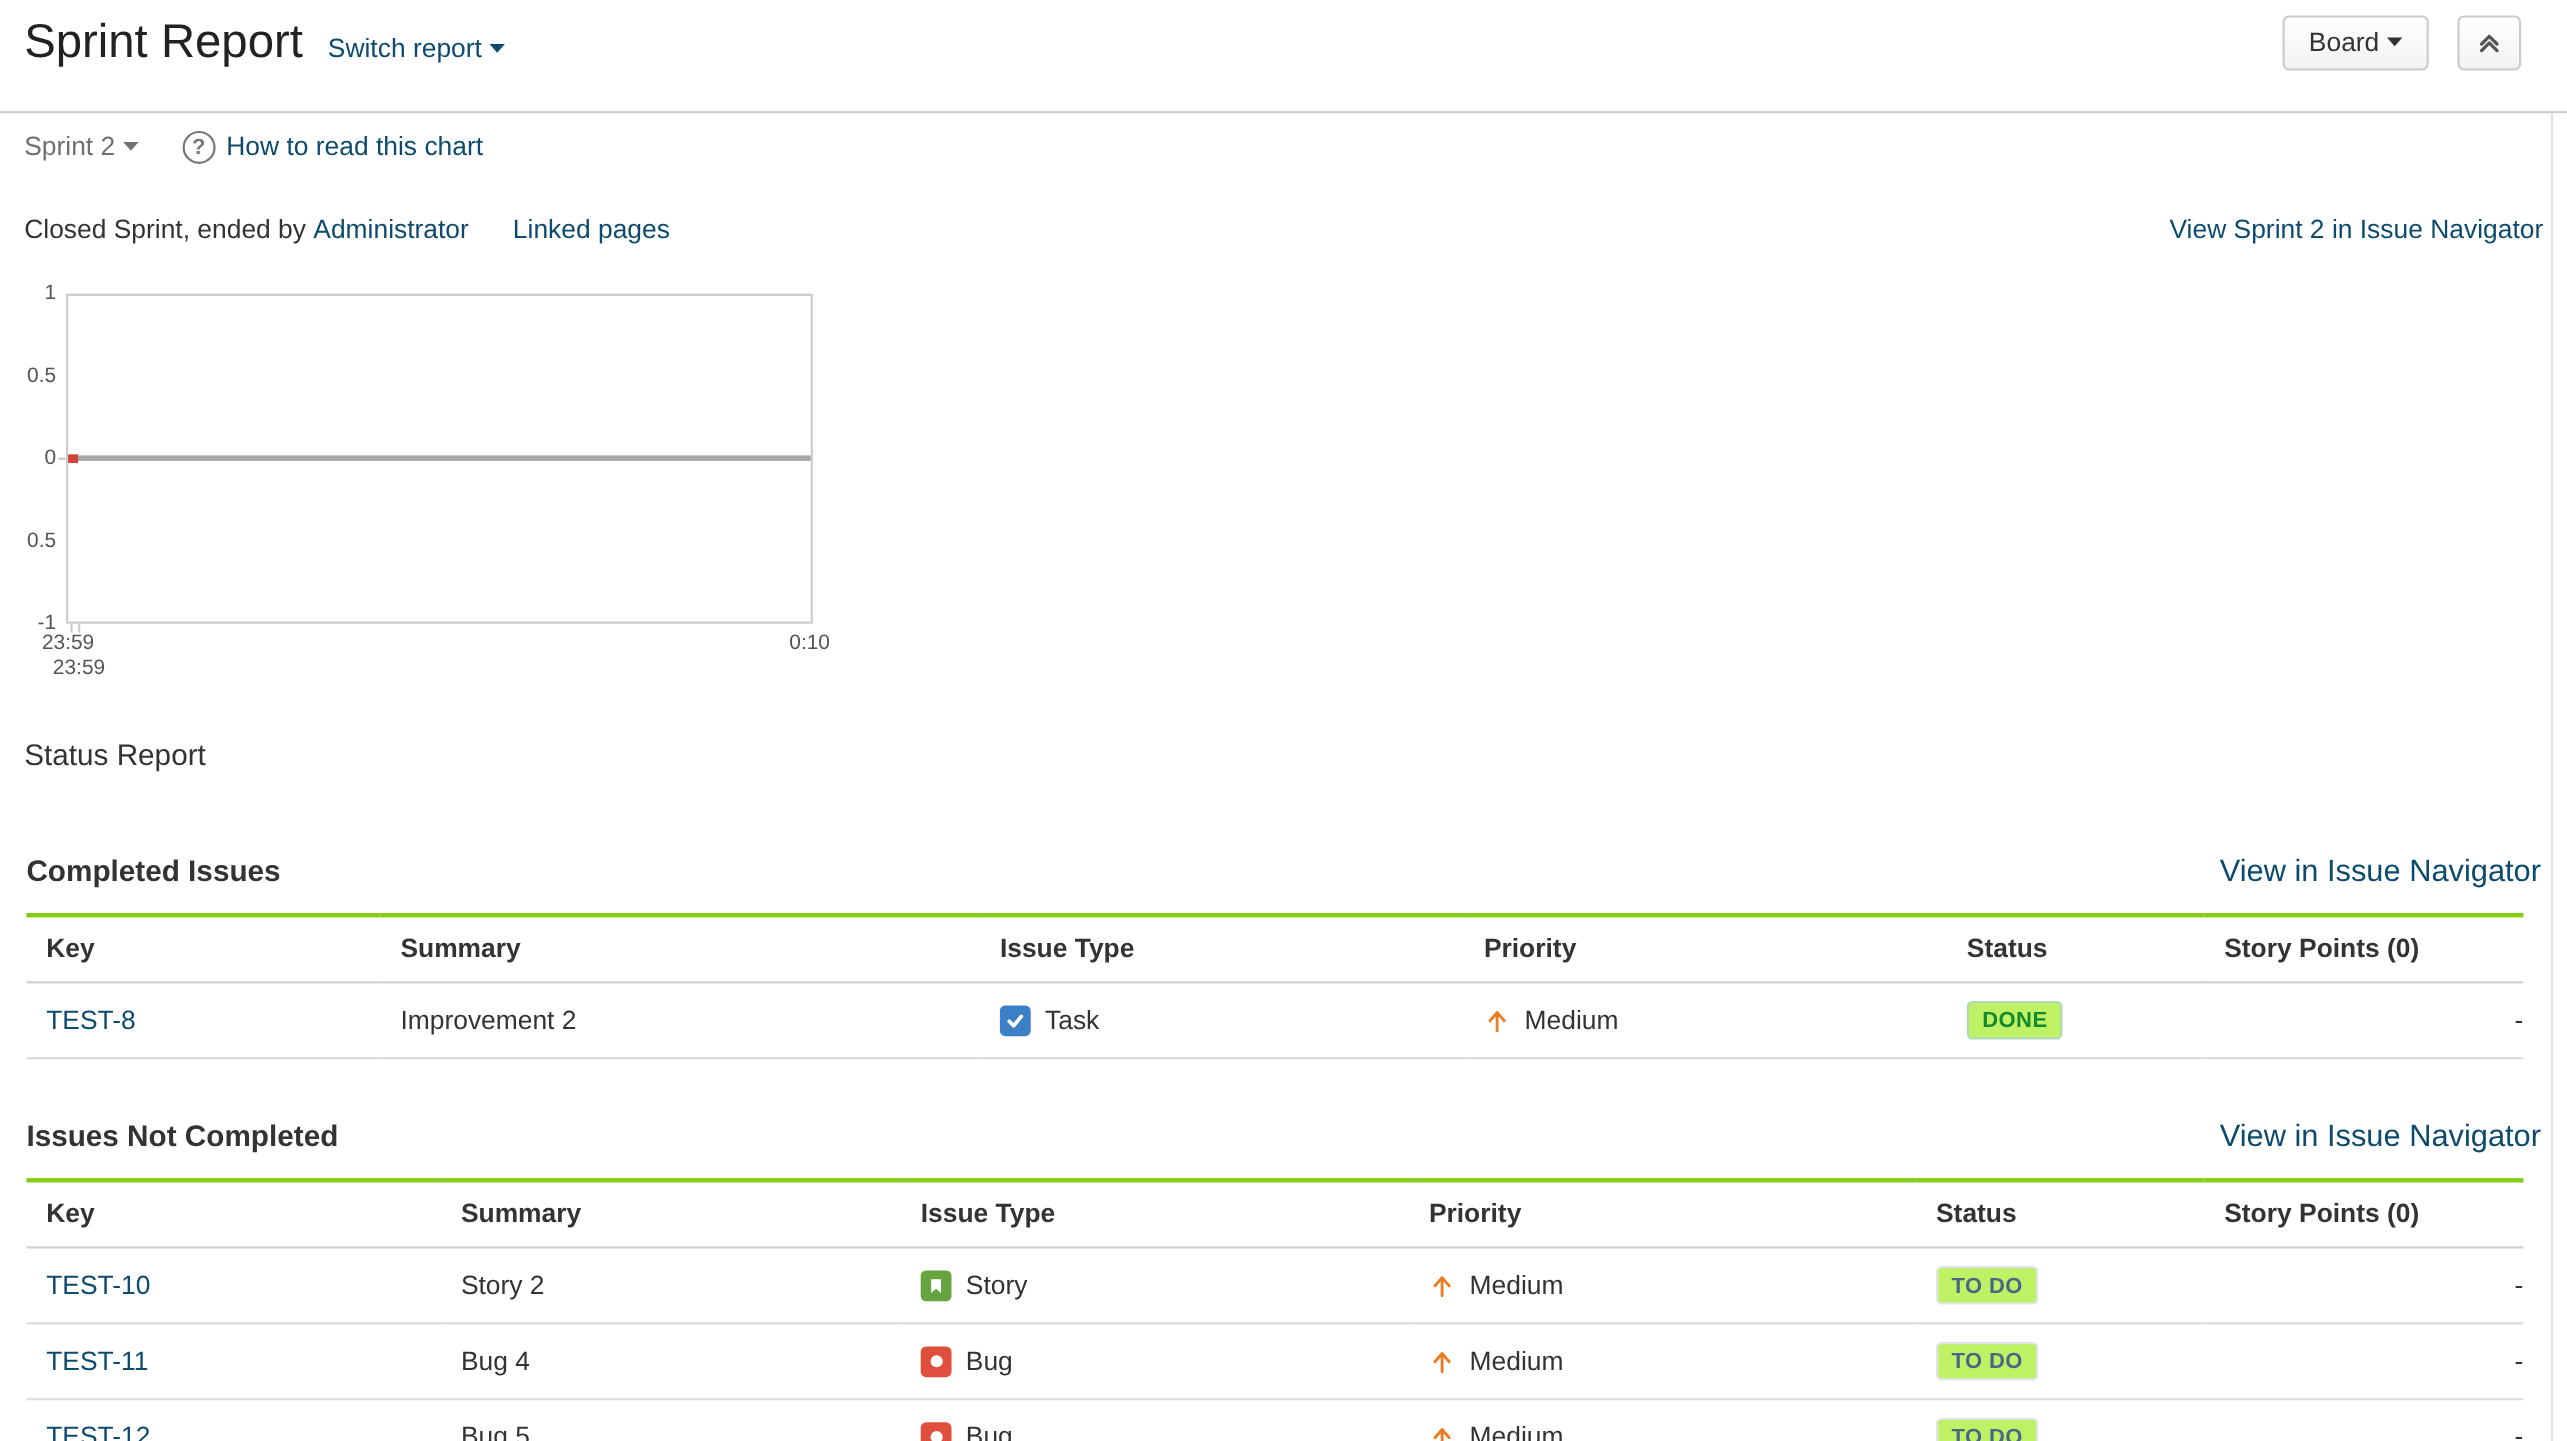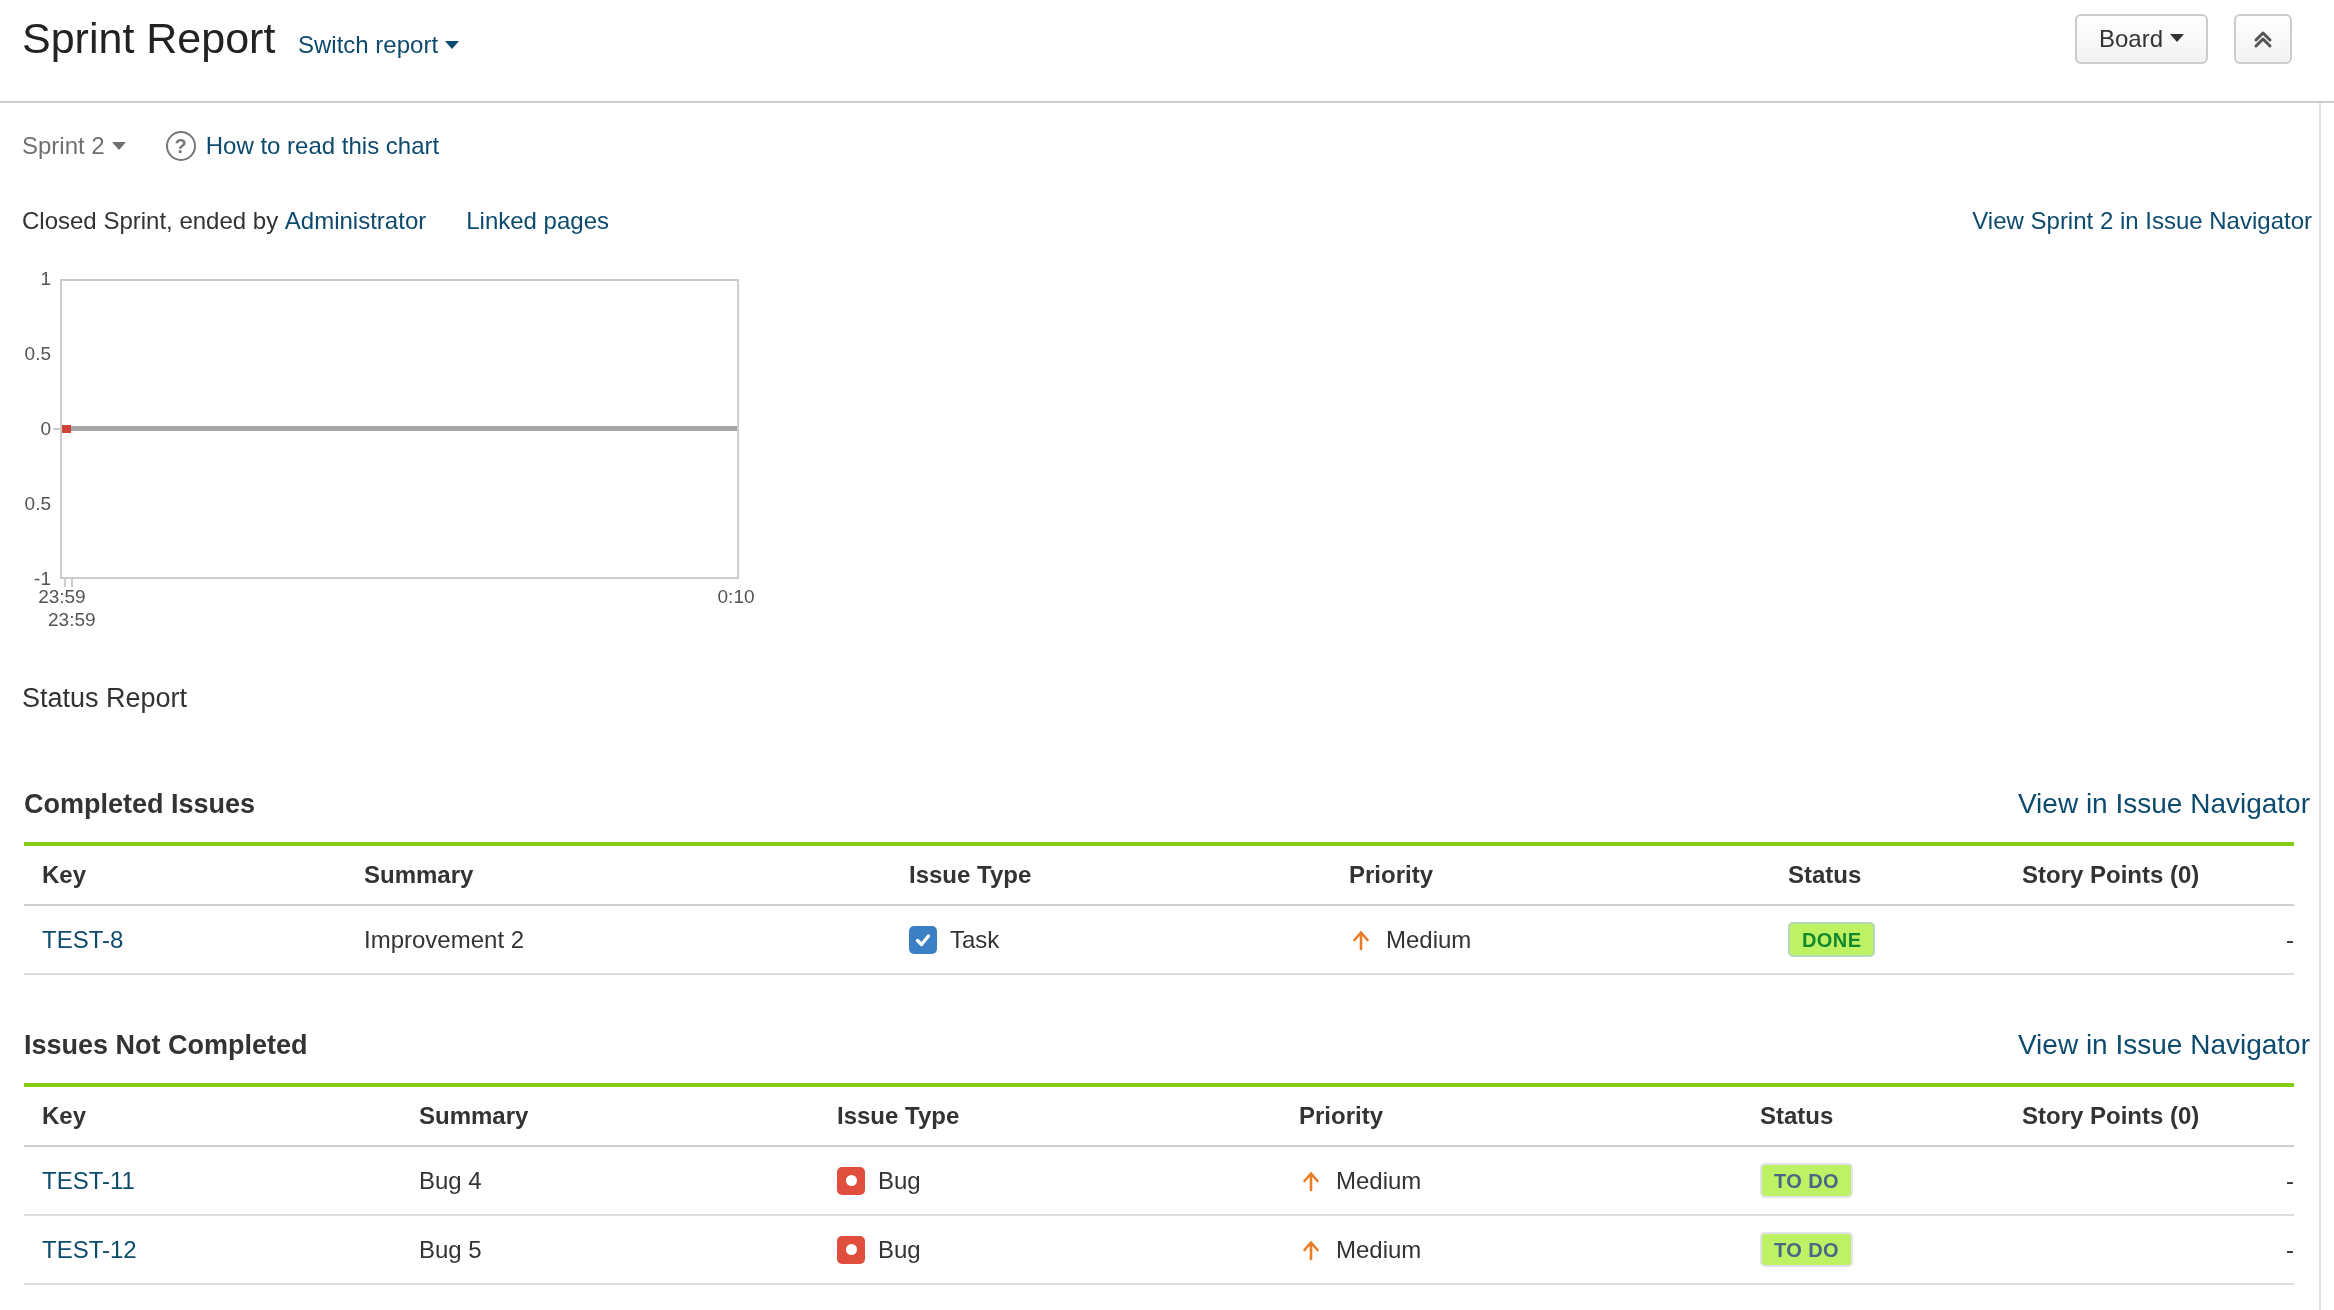--- a/index.html
+++ b/index.html
@@ -19,21 +19,21 @@
   .hdr-buttons { position:absolute; top:14px; right:42px; display:flex; gap:26px; }
   .aui-btn {
     height:50px; border:2px solid #ccc; border-radius:6px; cursor:pointer;
     background:linear-gradient(#ffffff,#f2f2f2); color:#333; font-size:24px;
     font-family:"Liberation Sans", sans-serif; padding:0 22px;
     display:inline-flex; align-items:center; justify-content:center;
   }
   .aui-btn.icon-only { width:58px; padding:0; }
 
   
-  .sprint-bar { padding:16px 22px 0 22px; display:flex; align-items:center;margin-top:12px; }
+  .sprint-bar { padding:16px 22px 0 22px; display:flex; align-items:center; }
   .sprint-select { color:#707070; cursor:pointer; white-space:nowrap; }
   .help-group { display:flex; align-items:center; margin-left:40px; }
   .help-icon {
     width:30px; height:30px; border:2px solid #777; border-radius:50%;
     color:#777; font-size:20px; font-weight:700; line-height:26px; text-align:center;
     display:inline-block; margin-right:10px;
   }
 
   
   .meta-row { margin-top:46px; padding:0 22px; display:flex; align-items:baseline; }
@@ -231,20 +231,44 @@
         <th>Key</th>
         <th>Summary</th>
         <th>Issue Type</th>
         <th>Priority</th>
         <th>Status</th>
         <th class="num">Story Points (0)</th>
       </tr>
     </thead>
     <tbody>
       <tr>
+        <td><a>TEST-10</a></td>
+        <td>Story 2</td>
+        <td>
+          <span class="cell-flex">
+            <span class="type-icon story-icon">
+              <svg width="18" height="18" viewBox="0 0 18 18">
+                  <path d="M4.5 3 H13.5 V15.5 L9 11.5 L4.5 15.5 Z" fill="#fff"></path>
+                </svg>
+            </span>
+            <span class="type-label">Story</span>
+          </span>
+        </td>
+        <td>
+          <span class="cell-flex">
+            <svg class="priority-icon" viewBox="0 0 24 24">
+              <path d="M12 21 L12 6 M12 4.5 L5.5 12 M12 4.5 L18.5 12" fill="none" stroke="#ea7d24" stroke-width="2.6" stroke-linecap="round" stroke-linejoin="round"></path>
+            </svg>
+            <span class="priority-label">Medium</span>
+          </span>
+        </td>
+        <td><span class="lozenge todo">TO DO</span></td>
+        <td class="num">-</td>
+      </tr>
+      <tr>
         <td><a>TEST-11</a></td>
         <td>Bug 4</td>
         <td>
           <span class="cell-flex">
             <span class="type-icon bug-icon">
                 <span class="bug-dot"></span>
               </span>
             <span class="type-label">Bug</span>
           </span>
         </td>

